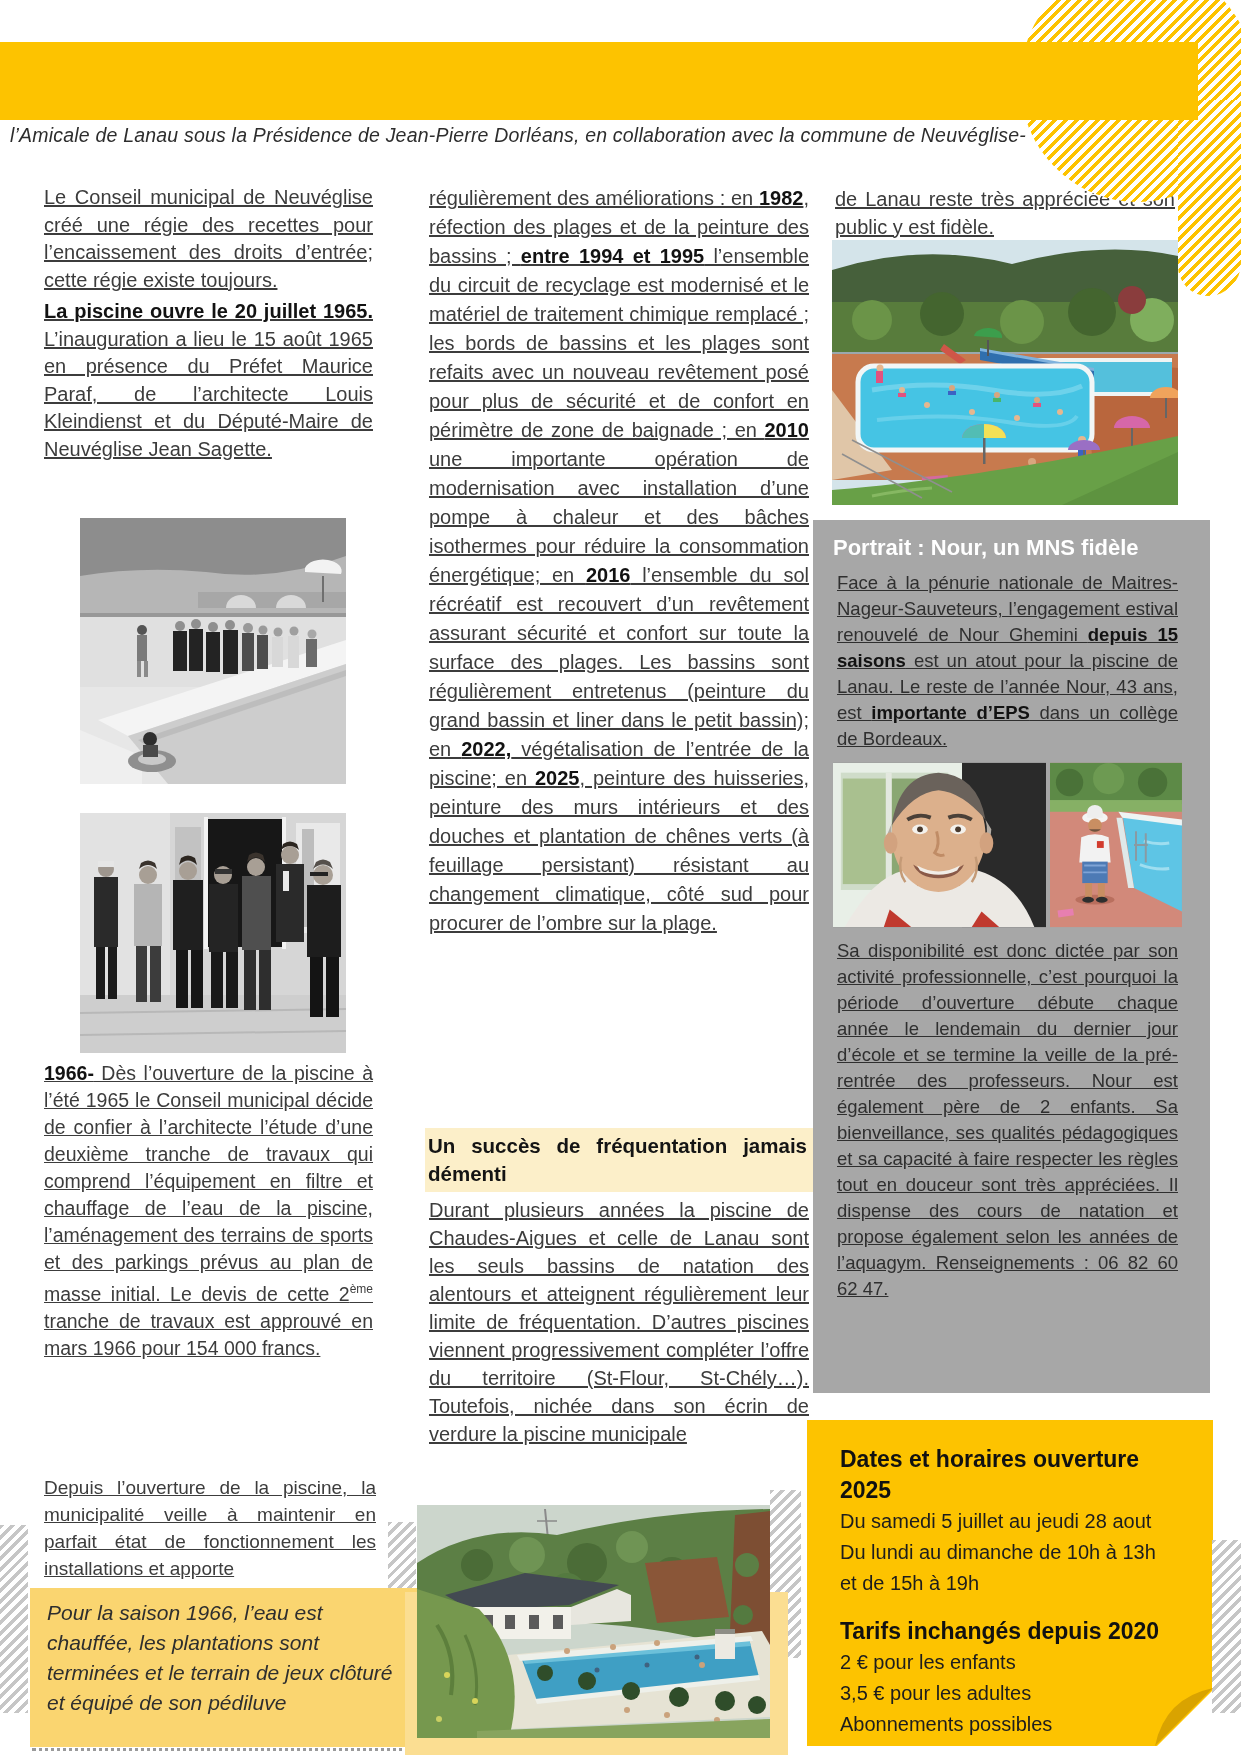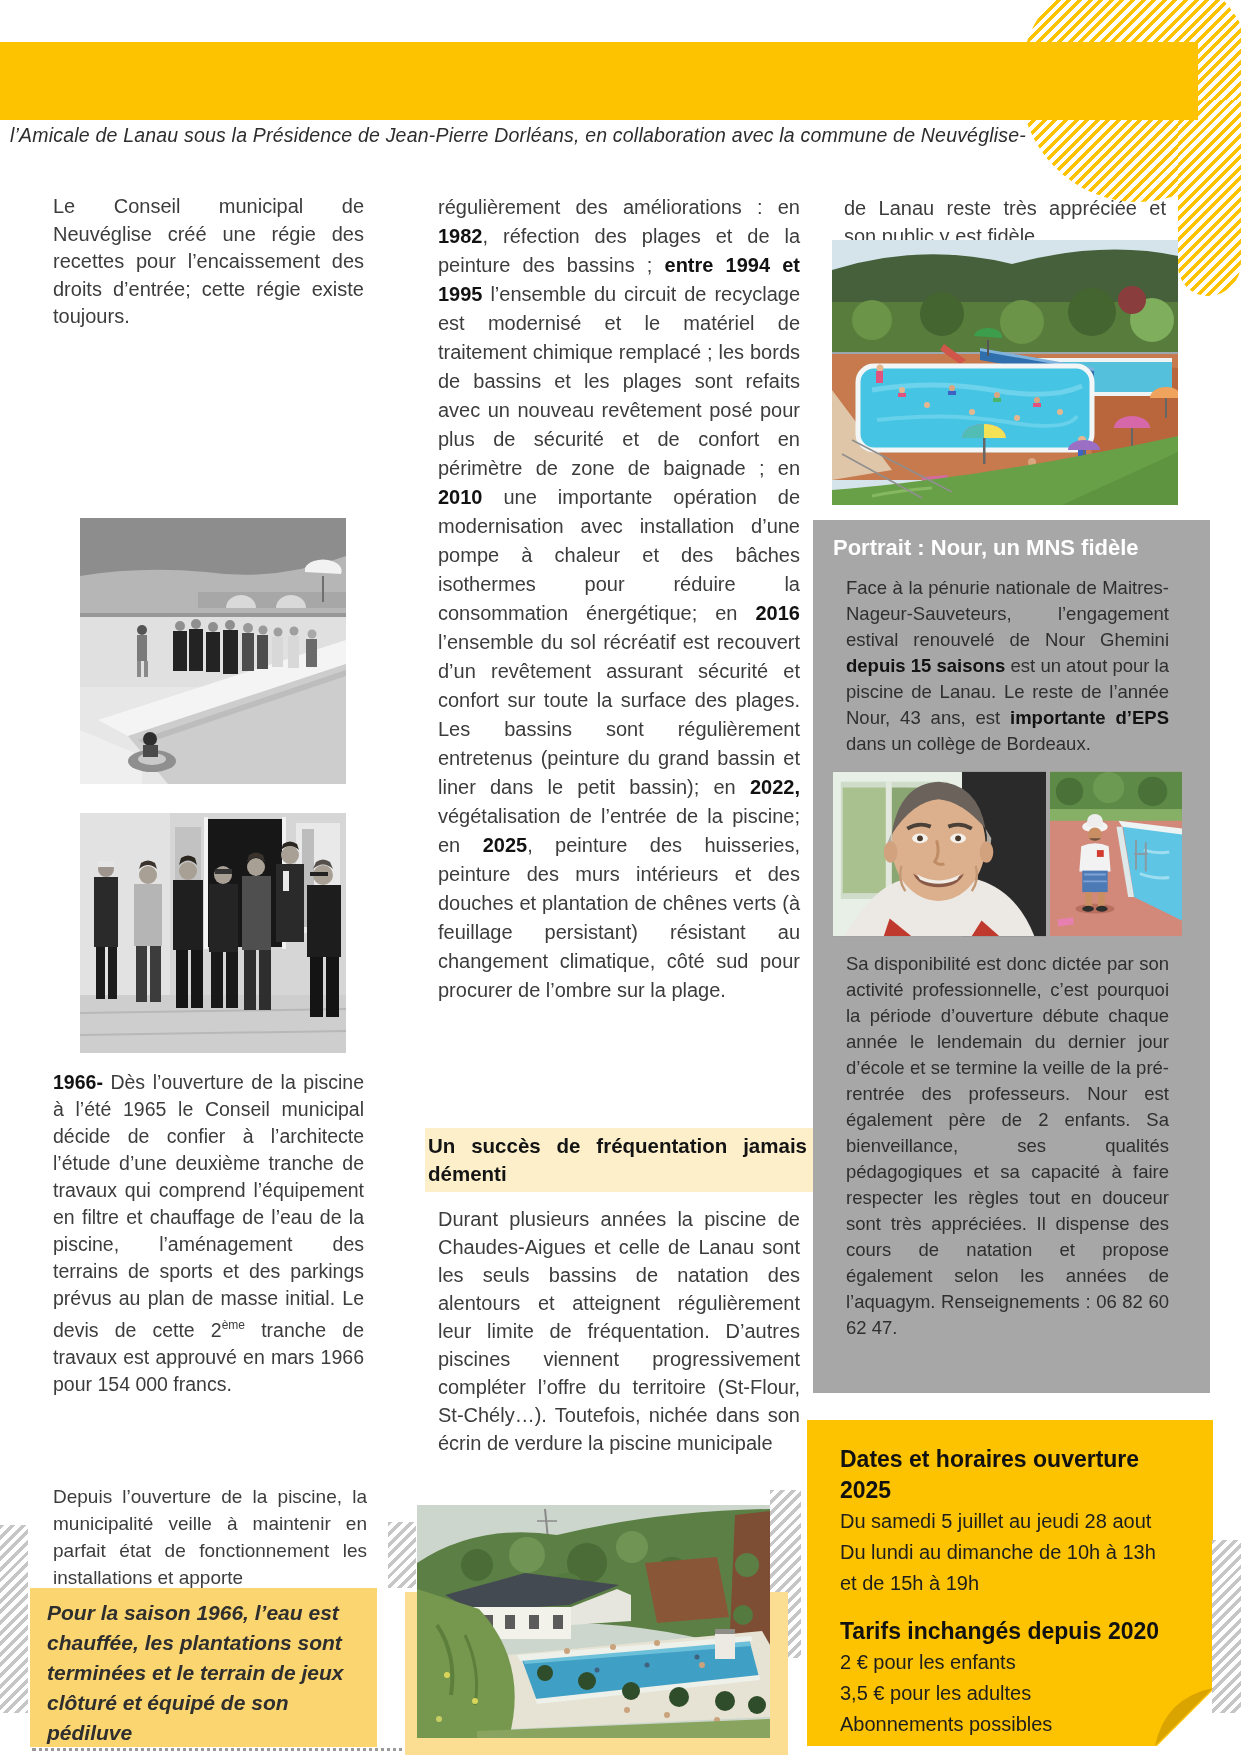--- a/index.html
+++ b/index.html
@@ -1,21 +1,21 @@
 <!DOCTYPE html>
 <html><head>
 <meta charset="utf-8">
 <style>
   html,body{margin:0;padding:0;background:#ffffff;}
   .page{position:relative;width:1241px;height:1755px;background:#fff;overflow:hidden;
         font-family:"Liberation Sans","DejaVu Sans",sans-serif;color:#3c3c3c;}
   .abs{position:absolute;}
   .stripes-y{background:repeating-linear-gradient(135deg,#FDC300 0 3.5px,#ffffff 3.5px 7.5px);}
   .stripes-g{background:repeating-linear-gradient(135deg,#c6c6c6 0 3.5px,#ffffff 3.5px 7.5px);}
-  p.body{font-size:20px;line-height:27.5px;text-align:justify;margin:13px;color:#3c3c3c;}
+  p.body{font-size:20px;line-height:27.5px;text-align:justify;margin:4px;color:#3c3c3c;text-decoration:underline;}
   .b{font-weight:700;color:#121212;}
   sup{font-size:12px;}
   .hl{display:block;background:#FCEFC9;font-weight:700;color:#141414;
       font-size:20.5px;line-height:28px;padding:4px 6px 4px 3px;text-align:justify;}
   .kicker{font-style:italic;font-size:19.5px;color:#2d2d2d;white-space:nowrap;letter-spacing:.2px;z-index:5;}
   .topbar{background:#FDC300;z-index:3;}
   .deco{z-index:1;}
   .note-box{background:#FAD570;padding:10px 17px 0 17px;box-sizing:border-box;
             font-style:italic;font-size:21px;line-height:30px;color:#2e2e2e;overflow:hidden;}
   .backdrop{background:#FBDE92;z-index:2;}
@@ -40,20 +40,21 @@
 
   <div class="abs deco stripes-y" style="left:1020px;top:-38px;width:235px;height:240px;border-radius:50%;"></div>
   <div class="abs deco stripes-y" style="left:1178px;top:100px;width:63px;height:196px;border-radius:0 0 44px 40px;"></div>
 
   <div class="abs topbar" style="left:0;top:42px;width:1198px;height:78px;"></div>
 
   <div class="abs kicker" style="left:10px;top:124px;"><span>l’Amicale de Lanau sous la Présidence de Jean-Pierre Dorléans, en collaboration avec la commune de Neuvéglise-</span></div>
 
   <div class="abs" style="left:40px;top:180px;width:337px;">
     <p class="body"><span>Le Conseil municipal de Neuvéglise créé une régie des recettes pour l’encaissement des droits d’entrée; cette régie existe toujours.</span></p>
+    <p class="body"><span class="b">La piscine ouvre le 20 juillet 1965.</span><span> L’inauguration a lieu le 15 août 1965 en présence du Préfet Maurice Paraf, de l’architecte Louis Kleindienst et du Député-Maire de Neuvéglise Jean Sagette.</span></p>
   </div>
 
   <div class="abs photo" style="left:80px;top:518px;width:266px;height:266px;">
     <svg viewBox="0 0 266 266" xmlns="http://www.w3.org/2000/svg">
       <rect width="266" height="266" fill="#e7e7e7"></rect>
       <rect width="266" height="98" fill="#b6b6b6"></rect>
       <path d="M0,0 h266 v38 q-70,26 -140,16 Q60,48 0,58 Z" fill="#8d8d8d"></path>
       <rect x="118" y="74" width="148" height="16" fill="#a7a7a7"></rect>
       <path d="M146,90 a15,13 0 0 1 30,0 z" fill="#d9d9d9"></path>
       <path d="M196,90 a15,13 0 0 1 30,0 z" fill="#d9d9d9"></path>
@@ -177,21 +178,21 @@
     <p class="body" style="font-size:19.5px;line-height:27px;"><span class="b">1966-</span><span> Dès l’ouverture de la piscine à l’été 1965 le Conseil municipal décide de confier à l’architecte l’étude d’une deuxième tranche de travaux qui comprend l’équipement en filtre et chauffage de l’eau de la piscine, l’aménagement des terrains de sports et des parkings prévus au plan de masse initial. Le devis de cette 2</span><sup>ème</sup><span> tranche de travaux est approuvé en mars 1966 pour 154 000 francs.</span></p>
   </div>
 
 
   <div class="abs" style="left:40px;top:1470px;width:340px;">
     <p class="body" style="font-size:19px;line-height:27px;"><span>Depuis l’ouverture de la piscine, la municipalité veille à maintenir en parfait état de fonctionnement les installations et apporte</span></p>
   </div>
 
   <div class="abs stripes-g" style="left:0;top:1525px;width:28px;height:188px;"></div>
 
-  <div class="abs note-box" style="left:30px;top:1588px;width:347px;height:159px;font-weight:bold;">
+  <div class="abs note-box" style="left:30px;top:1588px;width:387px;height:159px;">
     <span>Pour la saison 1966, l’eau est chauffée, les plantations sont terminées et le terrain de jeux clôturé et équipé de son pédiluve</span>
   </div>
 
   <div class="abs" style="left:425px;top:180px;width:388px;">
     <p class="body" style="line-height:29px;"><span>régulièrement des améliorations : en </span><span class="b">1982</span><span>, réfection des plages et de la peinture des bassins ; </span><span class="b">entre 1994 et 1995</span><span> l’ensemble du circuit de recyclage est modernisé et le matériel de traitement chimique remplacé ; les bords de bassins et les plages sont refaits avec un nouveau revêtement posé pour plus de sécurité et de confort en périmètre de zone de baignade ; en </span><span class="b">2010</span><span> une importante opération de modernisation avec installation d’une pompe à chaleur et des bâches isothermes pour réduire la consommation énergétique; en </span><span class="b">2016</span><span> l’ensemble du sol récréatif est recouvert d’un revêtement assurant sécurité et confort sur toute la surface des plages. Les bassins sont régulièrement entretenus (peinture du grand bassin et liner dans le petit bassin); en </span><span class="b">2022,</span><span> végétalisation de l’entrée de la piscine; en </span><span class="b">2025</span><span>, peinture des huisseries, peinture des murs intérieurs et des douches et plantation de chênes verts (à feuillage persistant) résistant au changement climatique, côté sud pour procurer de l’ombre sur la plage.</span></p>
   </div>
 
   <div class="abs hl" style="left:425px;top:1128px;width:388px;box-sizing:border-box;"><span>Un succès de fréquentation jamais démenti</span></div>
 
   <div class="abs" style="left:425px;top:1192px;width:388px;">

